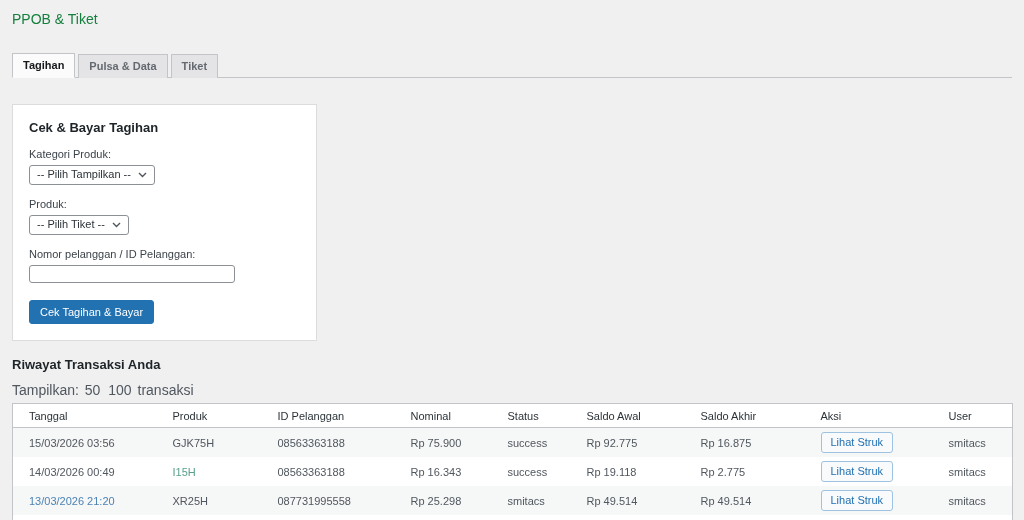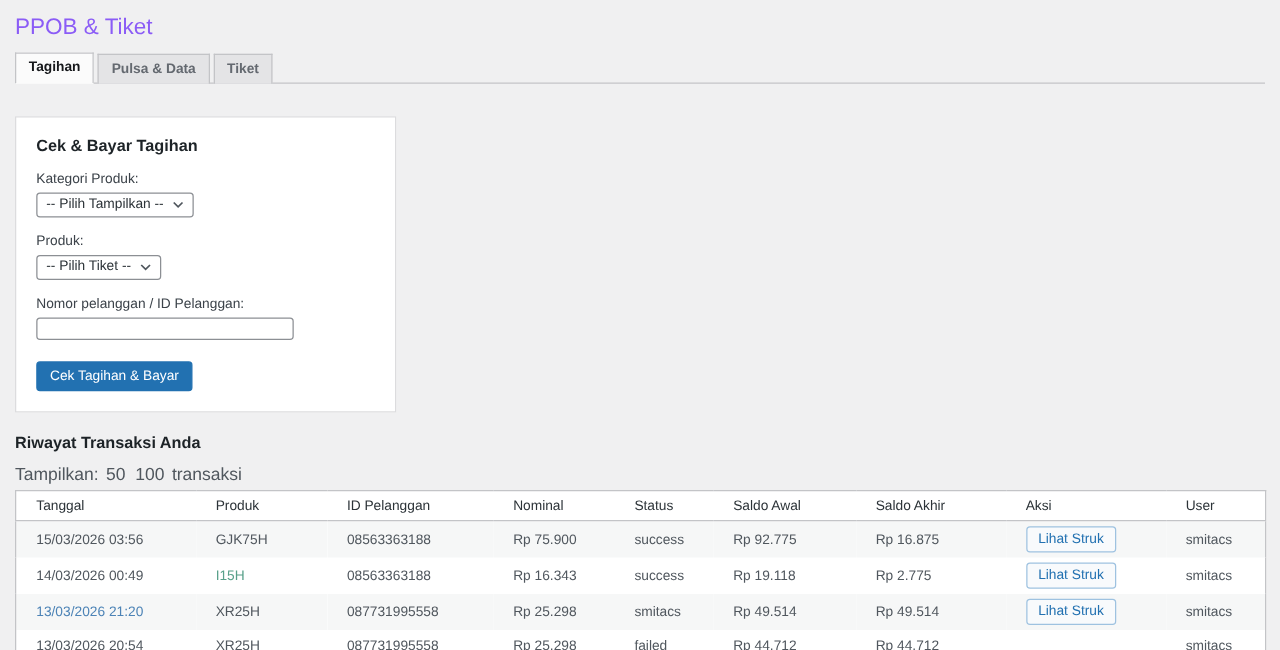--- a/index.html
+++ b/index.html
@@ -7,23 +7,23 @@
     width: 1024px; height: 520px;
     overflow: hidden;
     background: #f0f0f1;
     font-family: "Liberation Sans", sans-serif;
     color: #3c434a;
   }
   .wrap { padding: 8px 12px 0 12px; }
 
   
   .page-title {
-    font-size: 18px;
+    font-size: 14px;
     font-weight: 400;
-    color: #8b5cf6;
+    color: #15803d;
     padding: 3px 0 4px 0;
   }
 
   
   .nav-tab-bar {
     margin-top: 6px;
     border-bottom: 1px solid #c3c4c7;
     width: 1000px;
     display: flex;
     align-items: flex-end;
@@ -34,20 +34,21 @@
     font-weight: 700;
     color: #646970;
     background: #e4e4e6;
     border: 1px solid #c3c4c7;
     border-bottom: none;
     padding: 5px 10px 6px 10px;
     margin-right: 3px;
     margin-bottom: -1px;
     cursor: pointer;
     white-space: nowrap;
+    margin-top: 16px;
   }
   .nav-tab.active {
     background: #fbfbfb;
     color: #16181b;
     border-bottom: 1px solid #fbfbfb;
     position: relative;
     z-index: 2;
   }
 
   

